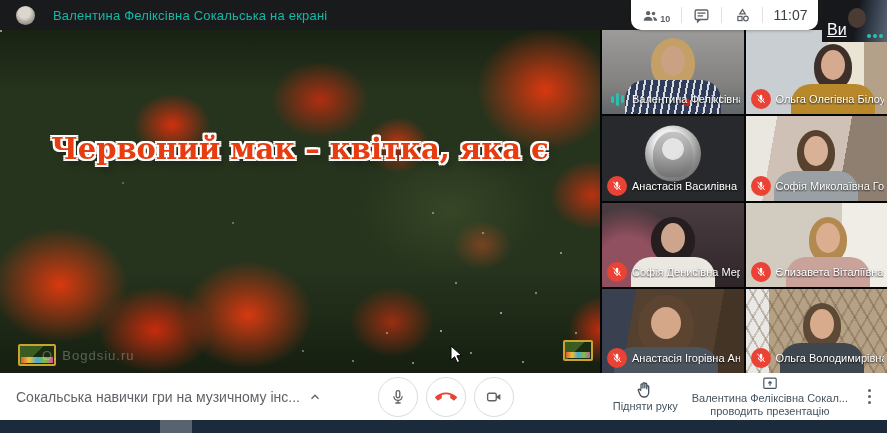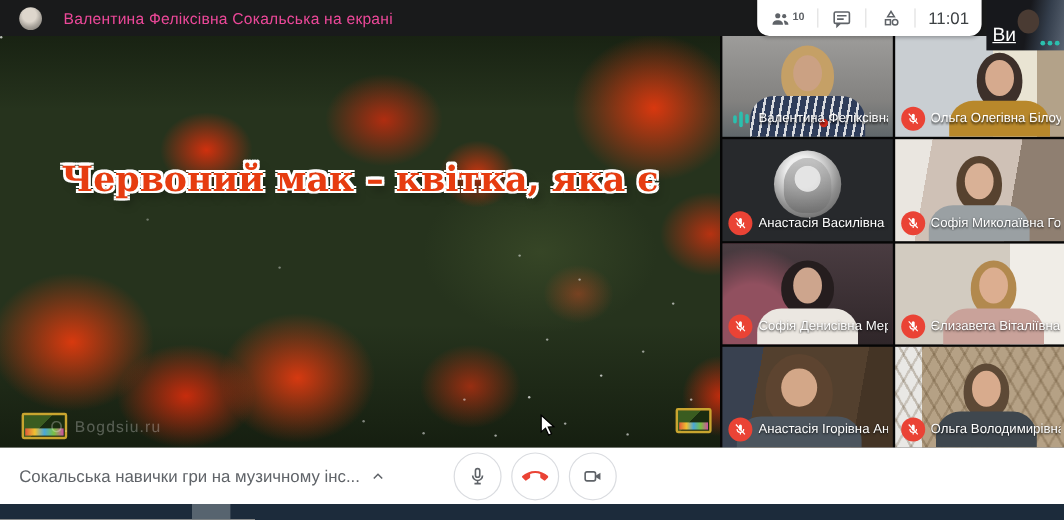--- a/index.html
+++ b/index.html
@@ -5,28 +5,28 @@
   html,body{margin:0;padding:0;background:#fff;}
   *{box-sizing:border-box;}
   #app{position:relative;width:887px;height:433px;overflow:hidden;
        font-family:"Liberation Sans",sans-serif;background:#000;}
 
   
   .top-bar{position:absolute;left:0;top:0;width:887px;height:30px;background:#191a1b;
            display:flex;align-items:center;z-index:2;}
   .tb-avatar{width:19px;height:19px;border-radius:50%;margin-left:16px;
              background:radial-gradient(circle at 45% 35%,#ddd6cc 0 35%,#a9a49c 60%,#6e6a64);}
-  .tb-text{color:#ec4899;font-size:13px;margin-left:18px;letter-spacing:.2px;text-align:center;}
+  .tb-text{color:#14b8a6;font-size:13px;margin-left:18px;letter-spacing:.2px;text-align:center;}
 
   
   .pill{position:absolute;left:631px;top:0;width:187px;height:30px;background:#fff;
         border-radius:0 0 10px 10px;z-index:5;display:flex;align-items:center;
         justify-content:space-evenly;box-shadow:0 1px 3px rgba(0,0,0,.25);}
   .pill .sep{width:1px;height:16px;background:#e0e0e0;}
-  .pill-group{display:flex;align-items:center;position:relative;padding:0 2px;cursor:pointer;}
+  .pill-group{display:flex;align-items:flex-end;position:relative;padding:0 2px;cursor:pointer;}
   .pill svg{display:block;}
   .count-sup{font-size:9px;color:#5f6368;position:relative;top:-1px;left:0px;font-weight:bold;}
   .clock{font-size:14px;color:#3c4043;padding:0 2px;}
 
   
   .self-tile{position:absolute;left:822px;top:0;width:65px;height:42px;z-index:6;
              background:linear-gradient(100deg,#17181c 0 52%,#343e4c 75%,#5a6472);overflow:hidden;}
   .self-head{position:absolute;left:26px;top:8px;width:18px;height:20px;border-radius:50%;
              background:#4a3b33;}
   .self-label{position:absolute;left:5px;bottom:3px;color:#fff;font-size:16px;text-decoration:underline;}
@@ -189,21 +189,21 @@
     </div>
     <div class="sep"></div>
     <div class="pill-group">
       <svg width="19" height="19" viewBox="0 0 24 24" fill="none" stroke="#5f6368" stroke-width="1.6">
         <path d="M12 4.5 15.5 10h-7z"></path>
         <rect x="6.2" y="13.2" width="5.2" height="5.2"></rect>
         <circle cx="16.3" cy="15.8" r="2.9"></circle>
       </svg>
     </div>
     <div class="sep"></div>
-    <div class="clock">11:01</div>
+    <div class="clock">11:07</div>
   </div>
 
   <div class="self-tile">
     <div class="self-head"></div>
     <span class="self-label">Ви</span>
     <div class="self-dots">
         <i></i>
         <i></i>
         <i></i>
       </div>
@@ -369,19 +369,40 @@
         </svg>
       </div>
       <div class="ctrl-btn">
         <svg width="18" height="18" viewBox="0 0 24 24" fill="none" stroke="#5f6368" stroke-width="1.8">
           <rect x="3.5" y="7" width="11.5" height="10" rx="2"></rect>
           <path d="M15 11.2 20.5 8v8L15 12.8z" fill="#5f6368" stroke="none"></path>
         </svg>
       </div>
     </div>
 
+    <div class="right-ctrls">
+      <div class="rc-item">
+        <svg width="20" height="20" viewBox="0 0 24 24" fill="none" stroke="#44535f" stroke-width="1.6">
+          <path d="M7.2 11.5V5.8a1.15 1.15 0 0 1 2.3 0v4.4M9.5 10.2V4.3a1.15 1.15 0 0 1 2.3 0v5.6M11.8 9.9V5a1.15 1.15 0 0 1 2.3 0v6.2M14.1 11.2V8a1.15 1.15 0 0 1 2.3 0v7c0 3-2.3 5.4-5.2 5.4h-.8c-2 0-3.6-1-4.4-2.9l-2-4.8c-.5-1.3.9-2 1.9-1.2l1.3 1.3"></path>
+        </svg>
+        <span>Підняти руку</span>
+      </div>
+      <div class="rc-item presenting">
+        <svg width="18" height="16" viewBox="0 0 24 22" fill="none" stroke="#44535f" stroke-width="1.6">
+          <rect x="3.5" y="3" width="17" height="14" rx="1.5"></rect>
+          <path d="M12 13.5V8M9.6 10.2 12 7.8l2.4 2.4"></path>
+        </svg>
+        <span class="line">Валентина Феліксівна Сокал...</span>
+        <span class="line">проводить презентацію</span>
+      </div>
+      <div class="more-dots">
+        <i></i>
+          <i></i>
+          <i></i>
+      </div>
+    </div>
   </div>
 
   <div class="bottom-strip">
     <div class="strip-thumb"></div>
   </div>
 
 </div>
 
 </body></html>

